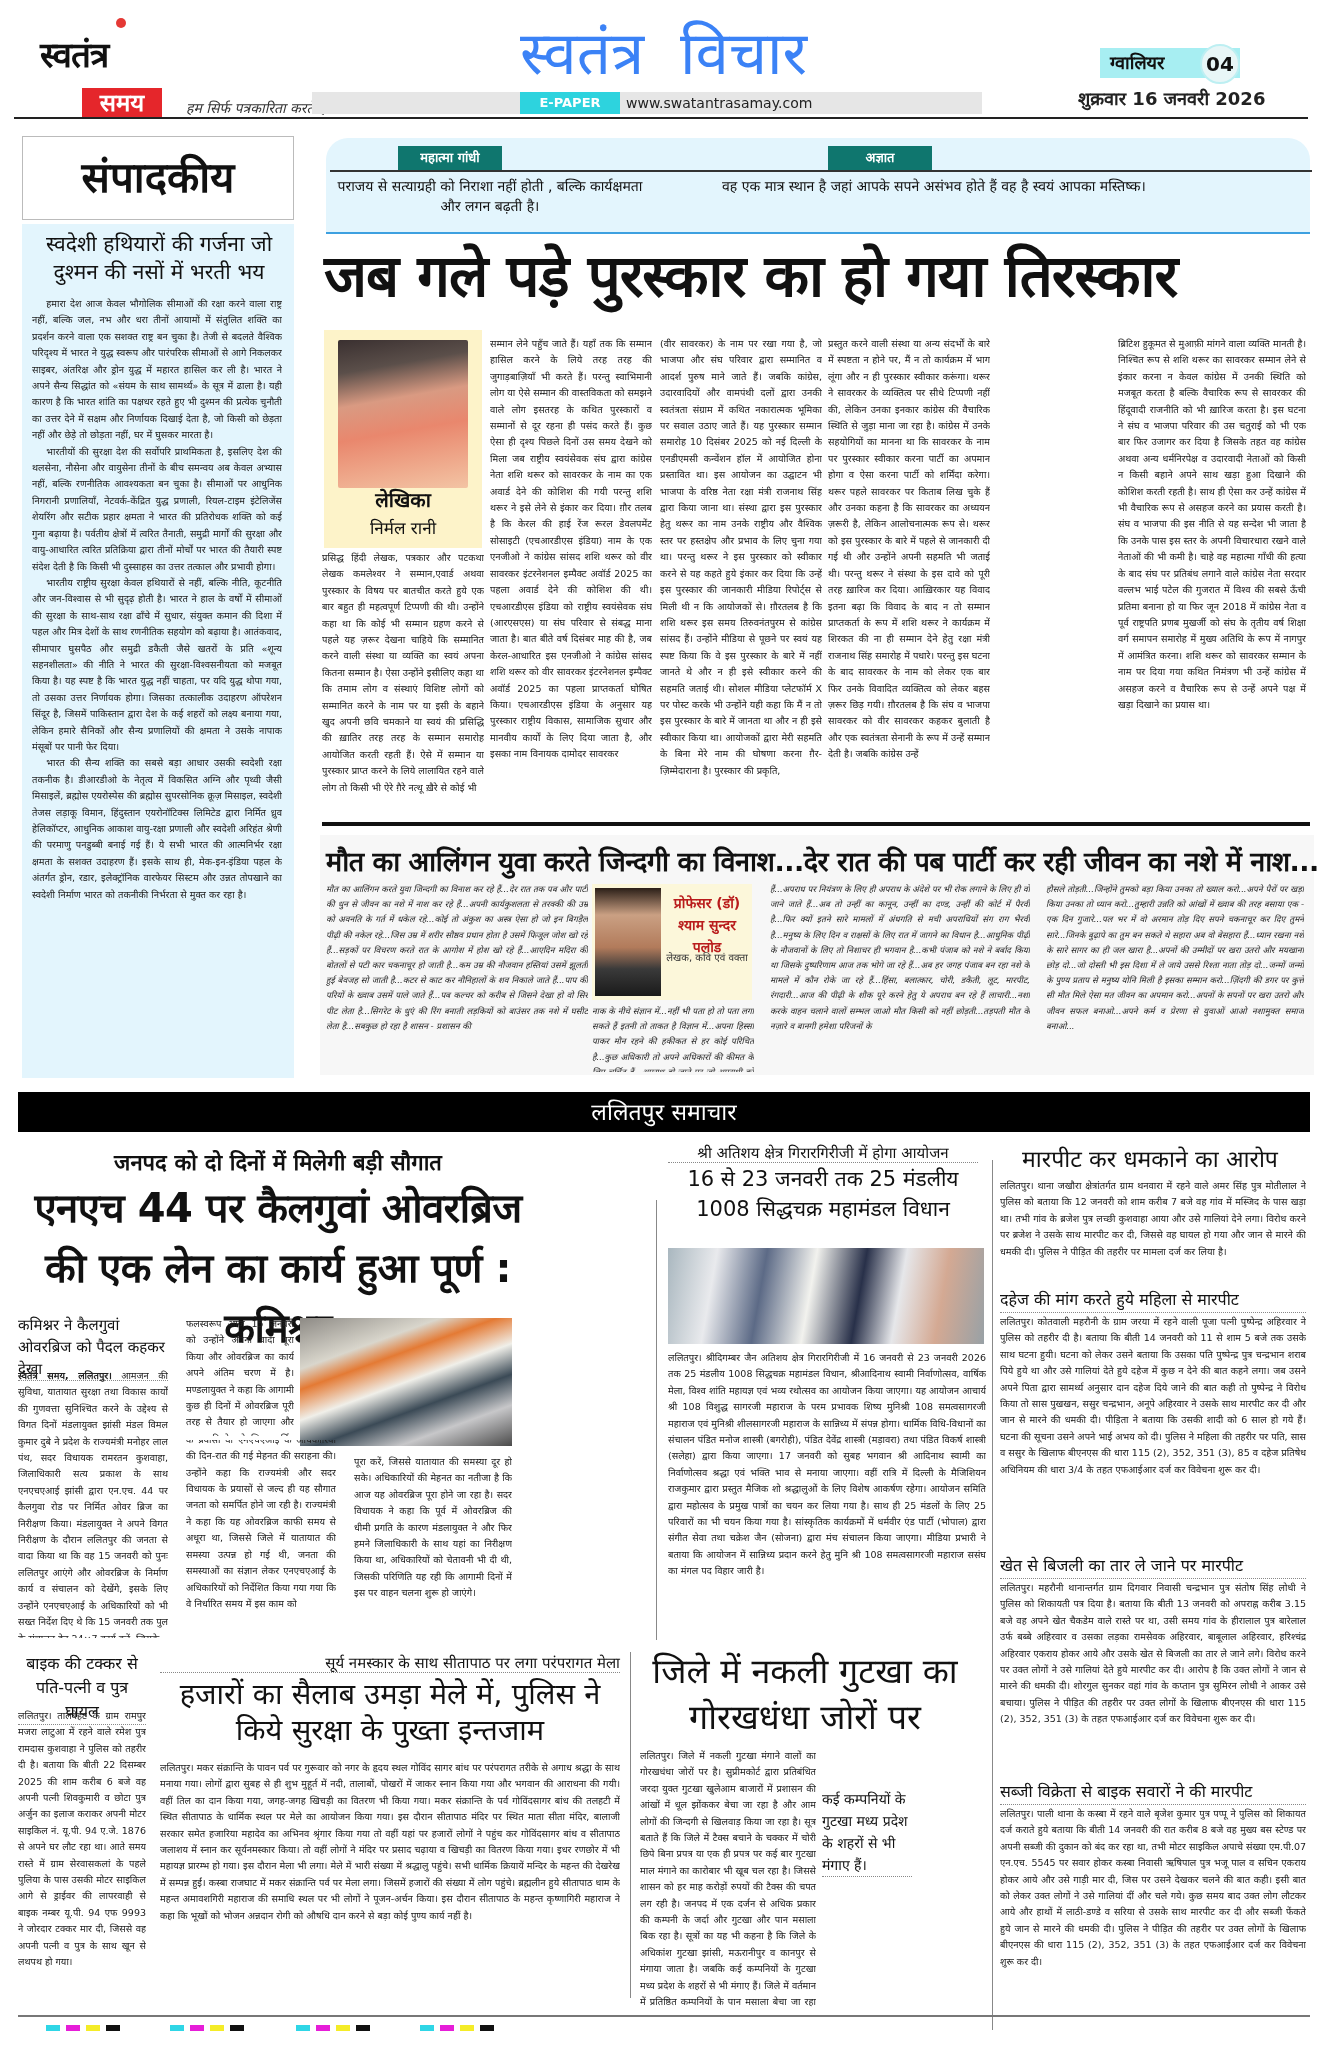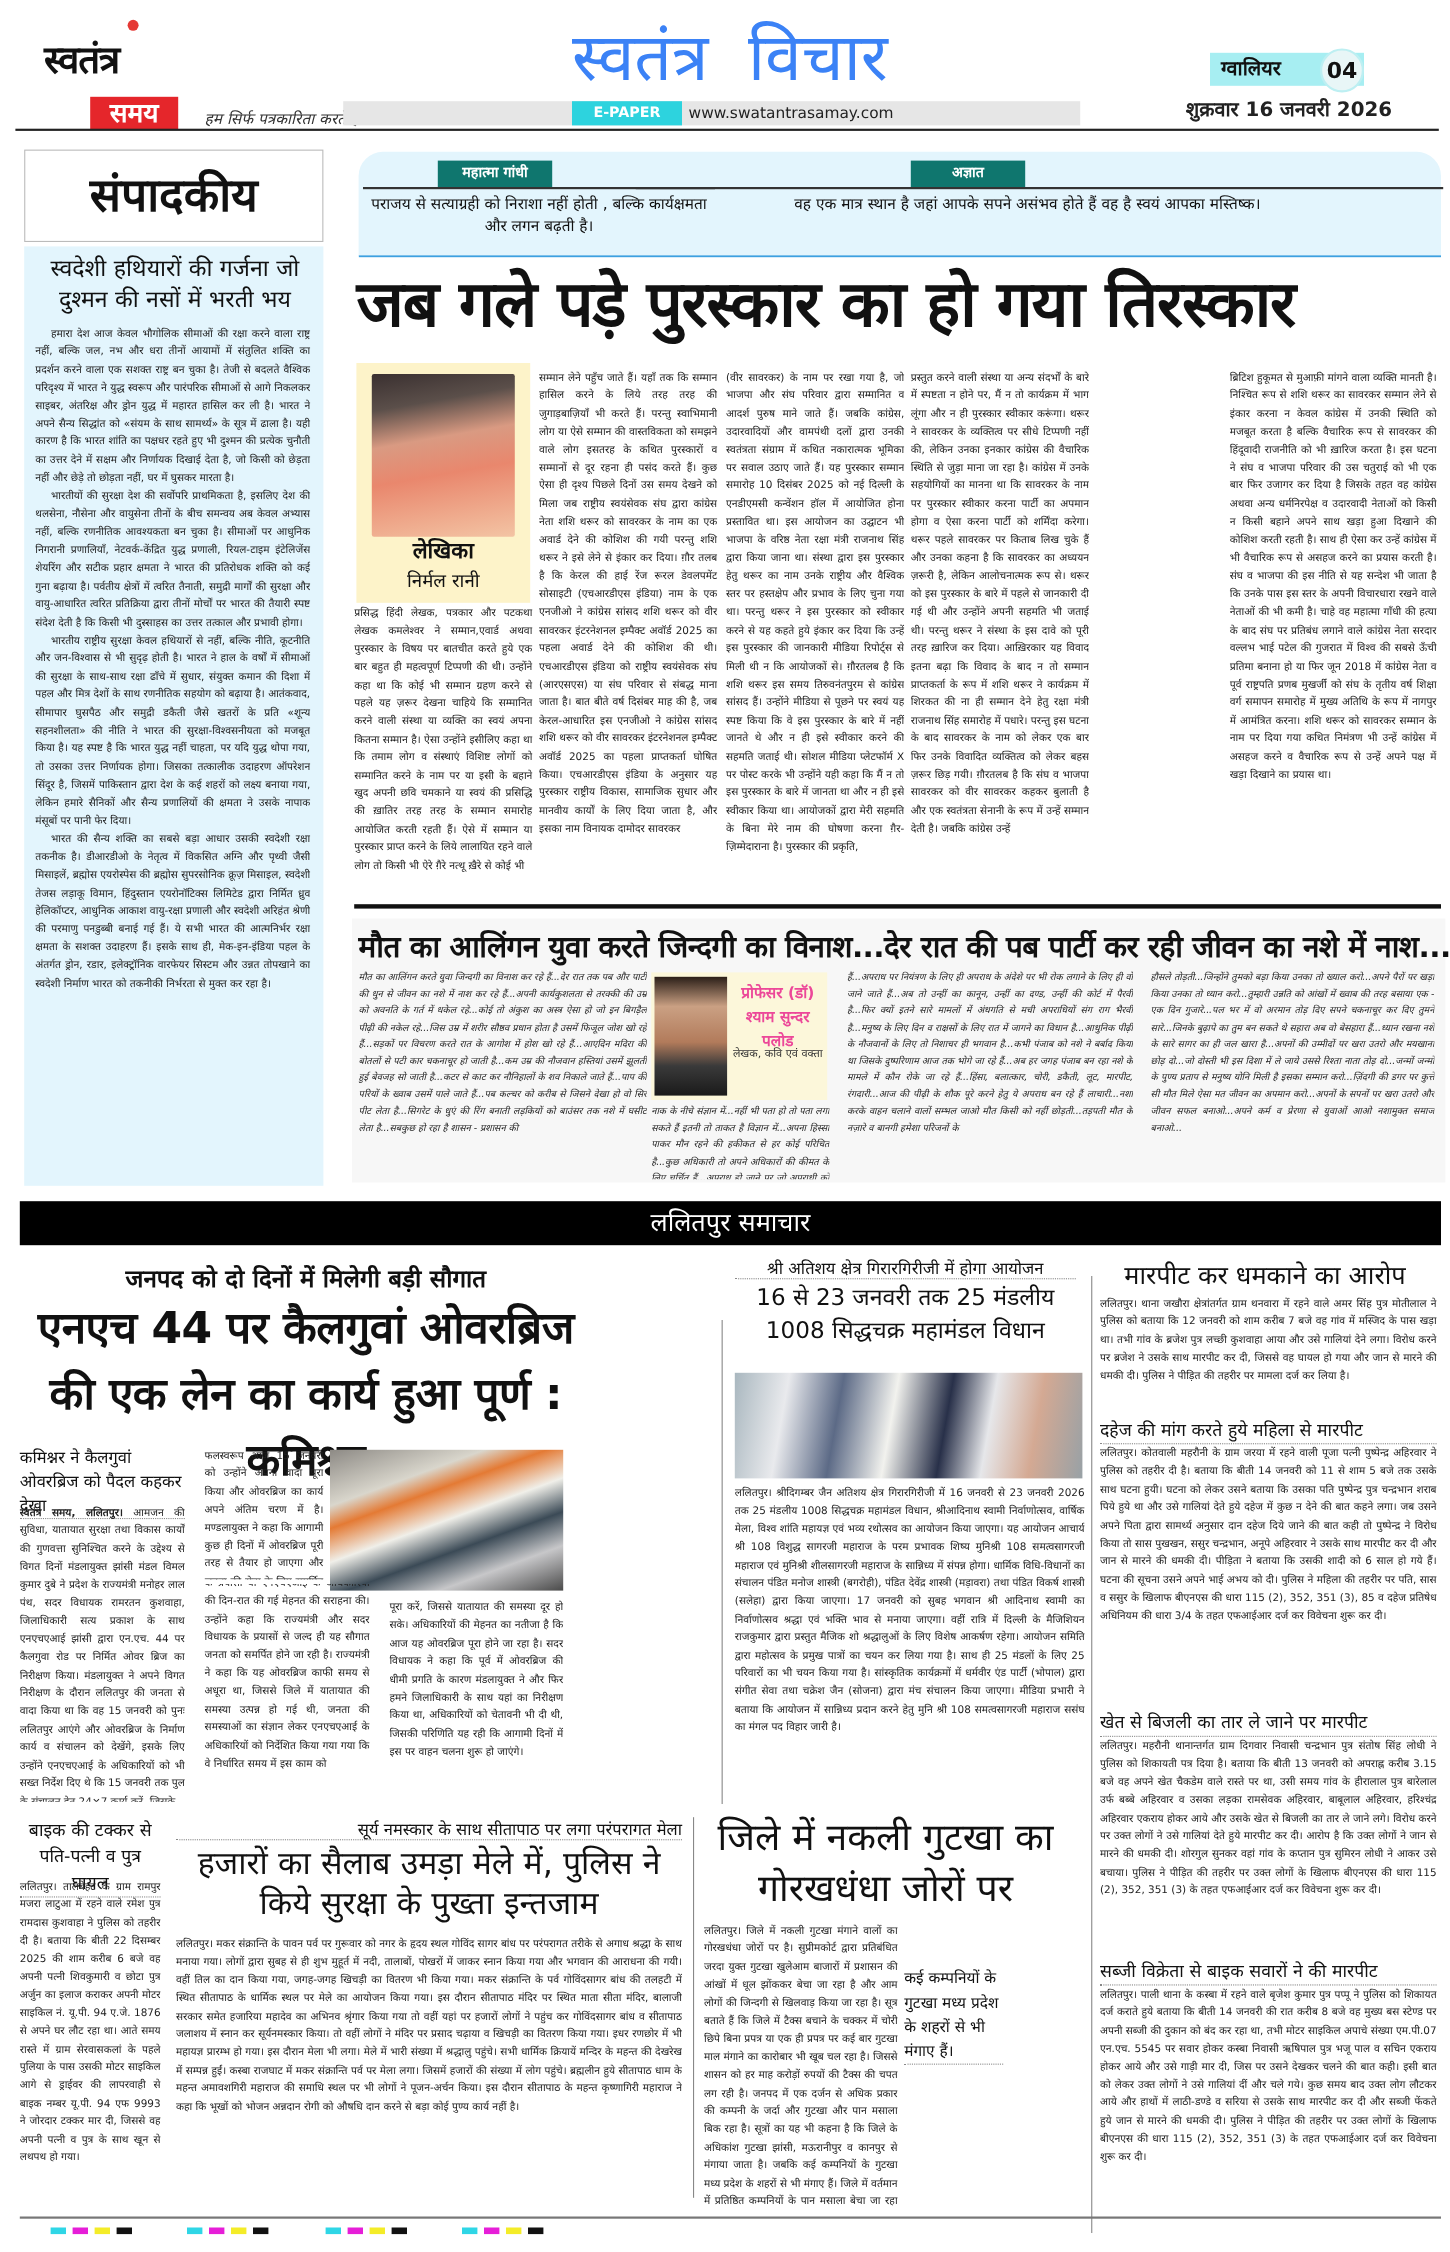--- a/index.html
+++ b/index.html
@@ -38,21 +38,21 @@
 .photo-box{left:324px;top:330px;width:158px;height:218px;background:#fdf3c9}
 .photo{left:338px;top:340px;width:130px;height:148px;background:linear-gradient(170deg,#3a3030 0%,#5b4f4a 20%,#d99a82 40%,#e9876d 60%,#f3c4a4 100%);border-radius:2px}
 .author-role{left:324px;top:486px;width:158px;text-align:center;font-size:20px;font-weight:700}
 .author-name{left:324px;top:516px;width:158px;text-align:center;font-size:17px}
 .rule-black{background:#111}
 
 .sec2-head{left:326px;top:842px;width:984px;font-size:27px;font-weight:700;line-height:40px;white-space:nowrap;letter-spacing:-0.5px}
 .sec2-bg{left:320px;top:835px;width:994px;height:240px;background:#f7f7f7}
 .prof-box{left:592px;top:884px;width:160px;height:116px;background:#fcf7da}
 .prof-photo{left:595px;top:888px;width:66px;height:108px;background:linear-gradient(180deg,#2b1f18 0%,#caa083 25%,#b27b5b 55%,#3a3a3a 75%,#1a1a1a 100%)}
-.prof-name{left:664px;top:892px;width:86px;font-size:14px;line-height:22px;color:#ec4899;text-align:center;font-weight:700}
+.prof-name{left:664px;top:892px;width:86px;font-size:14px;line-height:22px;color:#b91c1c;text-align:center;font-weight:700}
 .prof-role{left:664px;top:950px;width:86px;font-size:10px;text-align:center;color:#333}
 
 .lal-bar{left:18px;top:1092px;width:1292px;height:40px;background:#000;color:#fff;font-size:23px;line-height:40px;text-align:center}
 .lal-sub{left:18px;top:1146px;width:520px;text-align:center;font-size:22px;font-weight:700}
 .lal-head{left:18px;top:1178px;width:520px;text-align:center;font-size:40px;font-weight:900;line-height:60px;letter-spacing:-0.5px}
 .lal-kicker{left:18px;top:1314px;width:150px;font-size:15px;line-height:22px;border-bottom:1px dotted #888}
 .photo-nh{left:300px;top:1318px;width:212px;height:128px;background:linear-gradient(160deg,#8d8a85 0%,#d9d6cc 25%,#e47a34 35%,#f0efe9 50%,#3b4a56 65%,#c7c7c9 80%,#4a4a4a 100%)}
 .vrule{background:#888;width:1px}
 .gir-sub{left:668px;top:1142px;width:310px;font-size:15px;text-align:center;border-bottom:1px dotted #888}
 .gir-head{left:668px;top:1164px;width:310px;text-align:center;font-size:21px;line-height:30px;font-weight:500}

